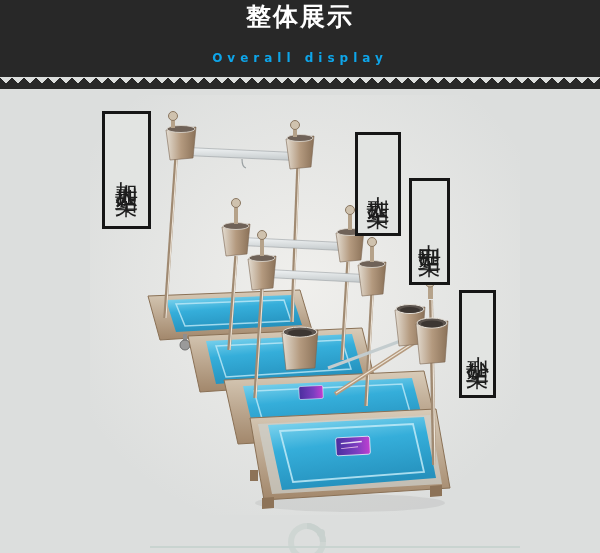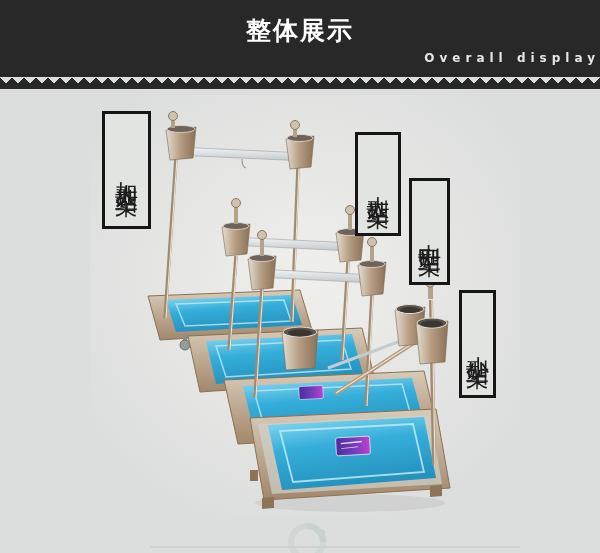--- a/index.html
+++ b/index.html
@@ -7,26 +7,26 @@
     width:600px;height:553px;position:relative;overflow:hidden;
     background:#dcdedd;
     font-family:"DejaVu Sans","Liberation Sans",sans-serif;
   }
   
   .header{
     position:absolute;left:0;top:0;width:600px;height:77px;
     background:#282828;text-align:center;
   }
   .header-title{
-    margin:0;padding-top:14px;
+    margin:0;padding-top:0;
     color:#ffffff;font-size:25px;font-weight:bold;letter-spacing:2px;
   }
   .header-subtitle{
-    margin:4px 0 0 0;
-    color:#e5e5e5;font-size:12px;font-weight:bold;letter-spacing:5px;text-align:right;
+    margin:18px 0 0 0;
+    color:#0ea5e9;font-size:12px;font-weight:bold;letter-spacing:5px;
   }
   .zigzag{
     position:absolute;left:0;top:77px;width:600px;height:12px;
     background:
       linear-gradient(45deg,#282828 50%,transparent 50%) repeat-x,
       linear-gradient(-45deg,#282828 50%,transparent 50%) repeat-x;
     background-size:12px 12px;
   }
   
   .photo{

